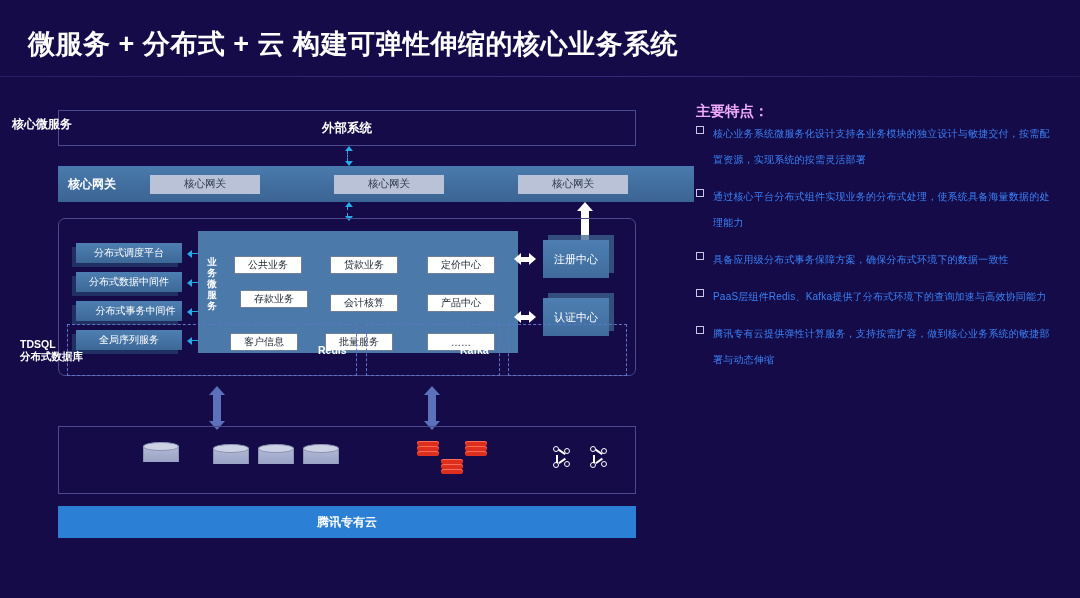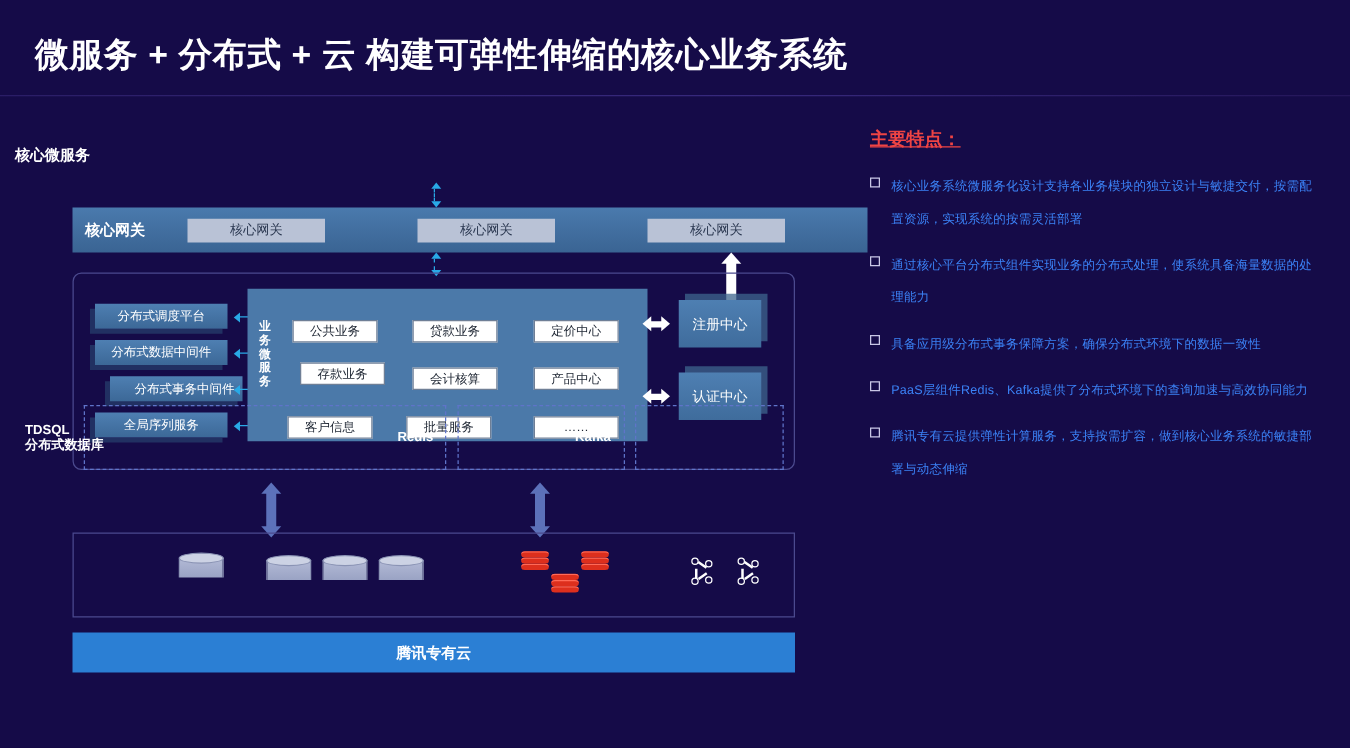--- a/index.html
+++ b/index.html
@@ -66,21 +66,21 @@
   
   .side-box {
     position: absolute; width: 106px; height: 20px;
     background: linear-gradient(to bottom,#4e7fb2,#3c6897);
     color: #ffffff; font-size: 10px;
     display: flex; align-items: center; justify-content: center;
     box-shadow: -4px 4px 0 rgba(44,80,120,.55);
   }
   #sb0 { left: 76px; top: 243px; }
   #sb1 { left: 76px; top: 272px; }
-  #sb2 { left: 88px; top: 301px; padding-left: 13px; }
+  #sb2 { left: 76px; top: 301px; padding-left: 13px; }
   #sb3 { left: 76px; top: 330px; }
 
   
   #biz-area {
     position: absolute; left: 198px; top: 231px; width: 320px; height: 122px;
     background: #4b79a9;
   }
   #biz-vert {
     position: absolute; left: 204px; top: 256px;
     width: 16px; font-size: 9.5px; color: #ffffff; font-weight: 700;
@@ -176,40 +176,43 @@
 
   .fat-h { position: absolute; height: 13px; width: 22px; }
   .fat-h .shaft { position: absolute; top: 4px; left: 6px; right: 6px; height: 5px; background: #ffffff; }
   .fat-h .lf, .fat-h .rt { position: absolute; top: 0; width: 0; height: 0;
     border-top: 6.5px solid transparent; border-bottom: 6.5px solid transparent; }
   .fat-h .lf { left: 0; border-right: 7px solid #ffffff; }
   .fat-h .rt { right: 0; border-left: 7px solid #ffffff; }
 
   
   #features { position: absolute; left: 696px; top: 102px; width: 360px; }
-  #feat-title { font-size: 14.5px; font-weight: 700; color: #ef4444; margin-bottom: 16px; text-decoration: underline; }
+  #feat-title { font-size: 14.5px; font-weight: 700; color: #f0abfc; margin-bottom: 0; }
   .feat-item { display: flex; margin-bottom: 11px; }
   .feat-bullet {
     flex: 0 0 auto; width: 8px; height: 8px; border: 1.3px solid #c9c7e6;
     margin: 5px 9px 0 0;
   }
   .feat-text {
     font-size: 10px; color: #3b82f6; line-height: 26px; letter-spacing: .2px;
   }
 </style>
 </head>
 <body>
 
 <div id="slide">
 
   <div id="title">微服务 + 分布式 + 云 构建可弹性伸缩的核心业务系统</div>
   <div id="title-rule"></div>
 
   <div id="diagram">
 
+    <div class="panel-border" id="ext-box">
+      <span class="lbl">外部系统</span>
+    </div>
 
     <div class="v-dash" style="left:289px; top:41px; height:10px;"></div>
 
     <div id="gw-band">
       <span class="gw-title">核心网关</span>
       <span class="gw-chip" id="gw-c1">核心网关</span>
       <span class="gw-chip" id="gw-c2">核心网关</span>
       <span class="gw-chip" id="gw-c3">核心网关</span>
     </div>
 

